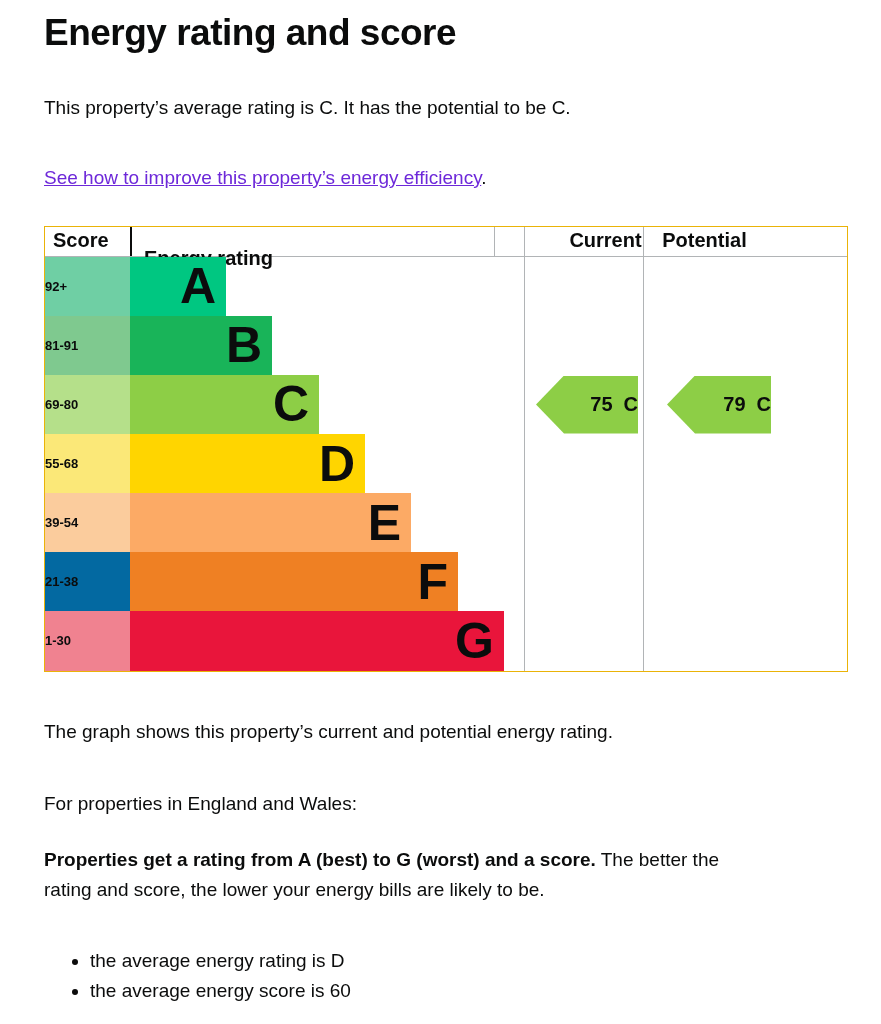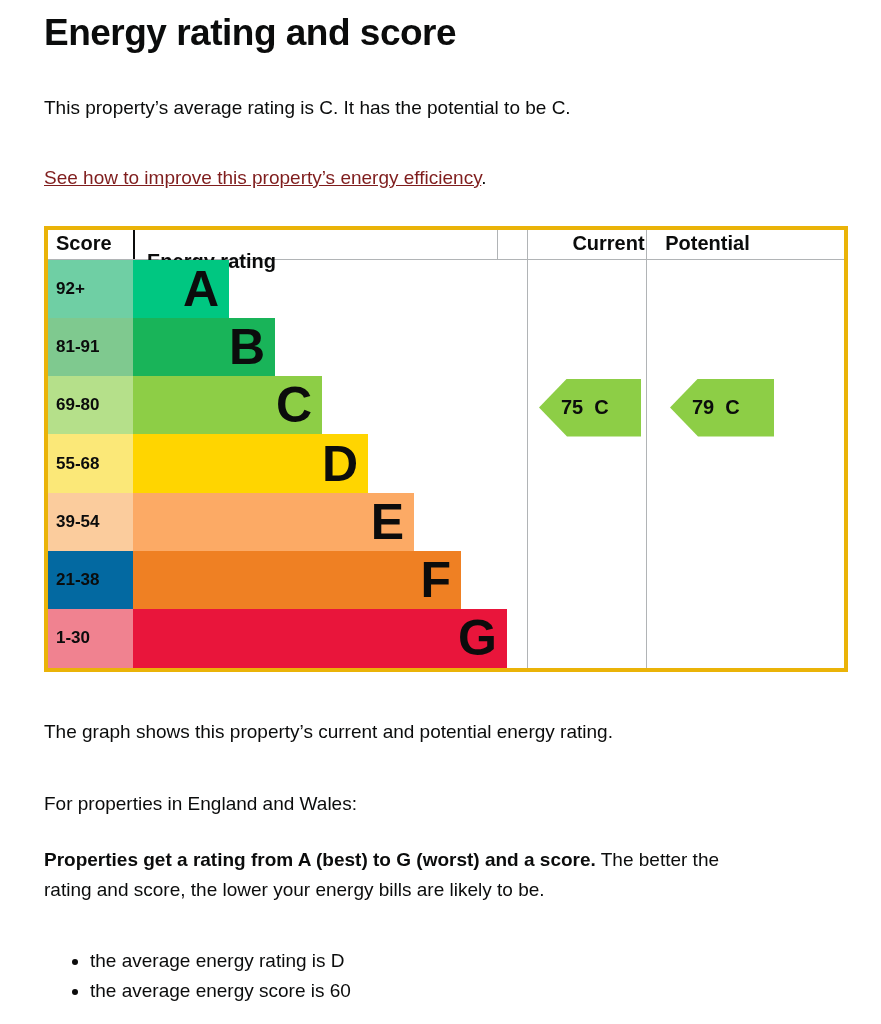--- a/index.html
+++ b/index.html
@@ -14,29 +14,29 @@
   h1.page-title {
     font-size: 37px;
     line-height: 1.15;
     font-weight: 700;
     letter-spacing: -0.5px;
     margin: 0 0 38px 0;
   }
   p.body-text { font-size: 19px; line-height: 30px; margin: 0 0 42px 0; }
   p.intro-text { margin-bottom: 44px; }
   .link-row { font-size: 19px; margin: 0 0 37px 0; }
-  a.improve-link { color: #7f1d1d; text-decoration: underline; cursor: pointer; }
+  a.improve-link { color: #6d28d9; text-decoration: underline; cursor: pointer; }
   .link-period { color: #0b0c0c; }
 
   
   .epc-chart {
     position: relative;
     width: 804px;
     height: 446px;
-    border: 4px solid #eab308;
+    border: 1px solid #eab308;
     margin-bottom: 45px;
   }
   .epc-header {
     position: relative;
     height: 30px;
     border-bottom: 1px solid #b1b4b6;
     font-weight: 700;
     font-size: 20px;
   }
   .hdr-score { position: absolute; left: 8px; top: 2px; }
@@ -51,33 +51,32 @@
   }
   .col-line { position: absolute; top: 0; bottom: 0; width: 1px; background: #b1b4b6; }
   .col-line.current-left { left: 479px; }
   .col-line.potential-left { left: 598px; }
 
   .epc-rows { position: absolute; left: 0; top: 30px; right: 0; bottom: 0; display: flex; flex-direction: column; }
   .epc-row { flex: 1; display: flex; }
   .score-cell {
     width: 85px; flex: 0 0 85px;
     display: flex; align-items: center;
-    padding-left: 8px;
-    font-weight: 700; font-size: 17px;
+    font-weight: 700; font-size: 13px;
   }
   .band-bar {
     display: flex; align-items: center; justify-content: flex-end;
     padding-right: 10px;
     font-weight: 700; font-size: 50px; line-height: 1;
   }
 
   .rating-arrow {
     position: absolute;
     height: 58px;
-    display: flex; align-items: center; justify-content: flex-start;
+    display: flex; align-items: center; justify-content: flex-end;
     gap: 11px;
     padding-left: 22px;
     font-weight: 700; font-size: 20px;
     clip-path: polygon(100% 0%, 28px 0%, 0px 50%, 28px 100%, 100% 100%);
   }
   .arrow-current { left: 491px; top: 149px; width: 102px; }
   .arrow-potential { left: 622px; top: 149px; width: 104px; }
 
   
   p.caption-text { margin-bottom: 42px; }

